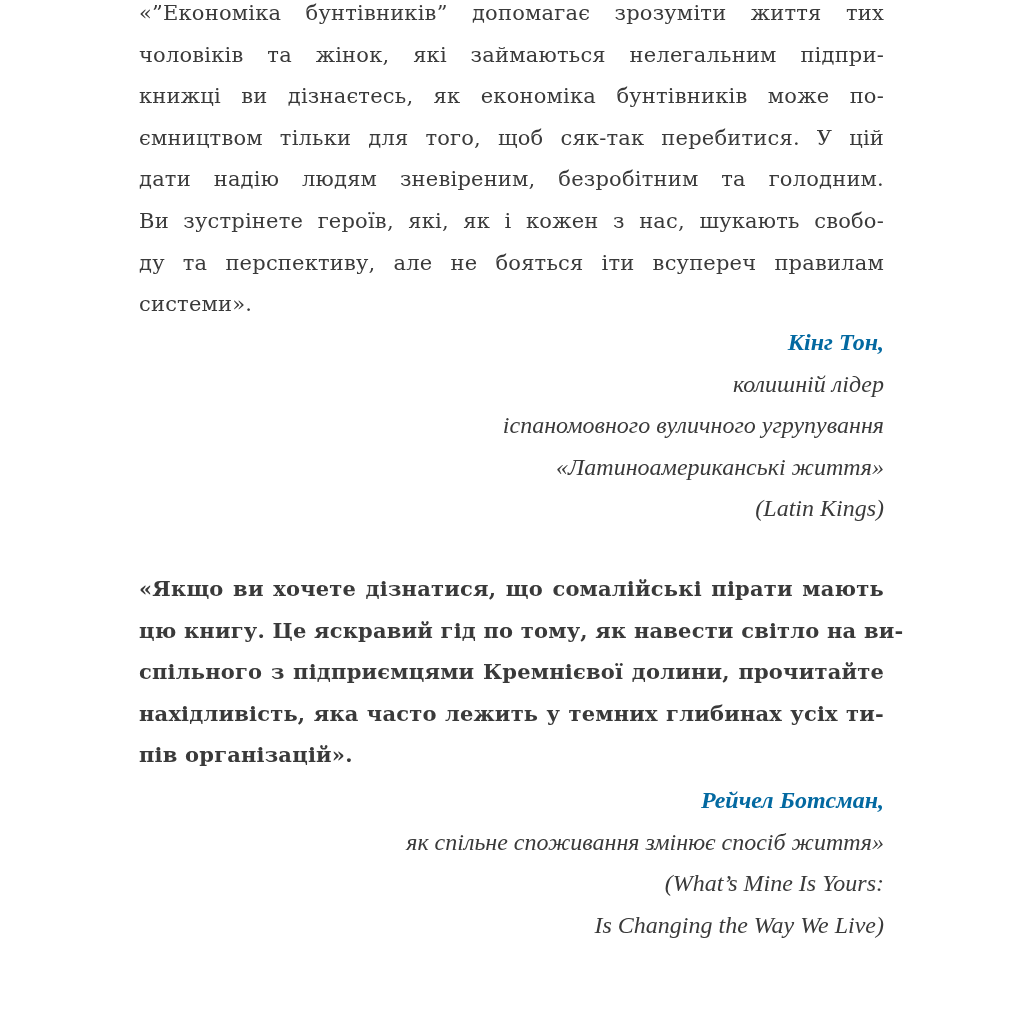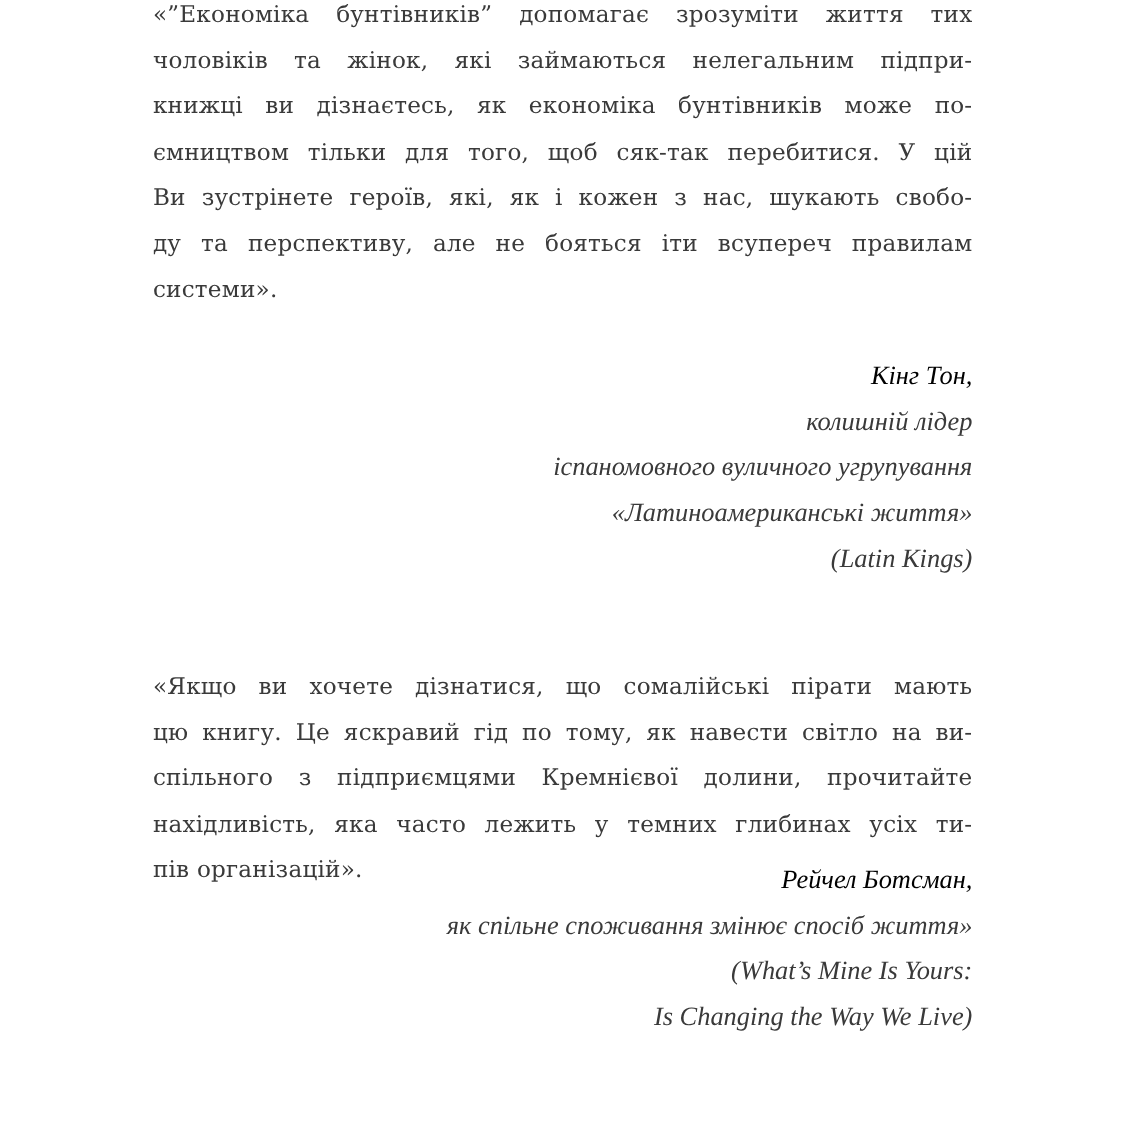--- a/index.html
+++ b/index.html
@@ -42,42 +42,43 @@
     }
     .attribution {
       font-family: "Liberation Serif", serif;
       font-style: italic;
       font-size: 24px;
       line-height: 41.6px;
       text-align: right;
       color: #3a3a3a;
     }
     .attribution .author {
-      font-weight: normal;
-      color: #000000;
+      font-weight: bold;
+      color: #0369a1;
     }
     .attribution div {
       height: 41.6px;
       white-space: nowrap;
     }
     .quote1 { position: absolute; top: -7px; left: 0; width: 745px; }
     .attr1 { position: absolute; top: 322px; left: 0; width: 745px; }
-    .quote2 { position: absolute; top: 604px; left: 0; width: 745px; }
+    .quote2 { position: absolute; top: 568px; left: 0; width: 745px; font-weight: bold; }
     .attr2 { position: absolute; top: 780px; left: 0; width: 745px; }
   </style>
 </head>
 <body>
 
 <div class="page">
 
   <div class="para quote1">
     <span class="line">«”Економіка бунтівників” допомагає зрозуміти життя тих</span>
     <span class="line">чоловіків та жінок, які займаються нелегальним підпри-</span>
     <span class="line">книжці ви дізнаєтесь, як економіка бунтівників може по-</span>
     <span class="line">ємництвом тільки для того, щоб сяк-так перебитися. У цій</span>
+    <span class="line">дати надію людям зневіреним, безробітним та голодним.</span>
     <span class="line">Ви зустрінете героїв, які, як і кожен з нас, шукають свобо-</span>
     <span class="line">ду та перспективу, але не бояться іти всупереч правилам</span>
     <span class="line last">системи».</span>
   </div>
 
   <div class="attribution attr1">
     <div class="author">Кінг Тон,</div>
     <div>колишній лідер</div>
     <div>іспаномовного вуличного угрупування</div>
     <div>«Латиноамериканські життя»</div>

